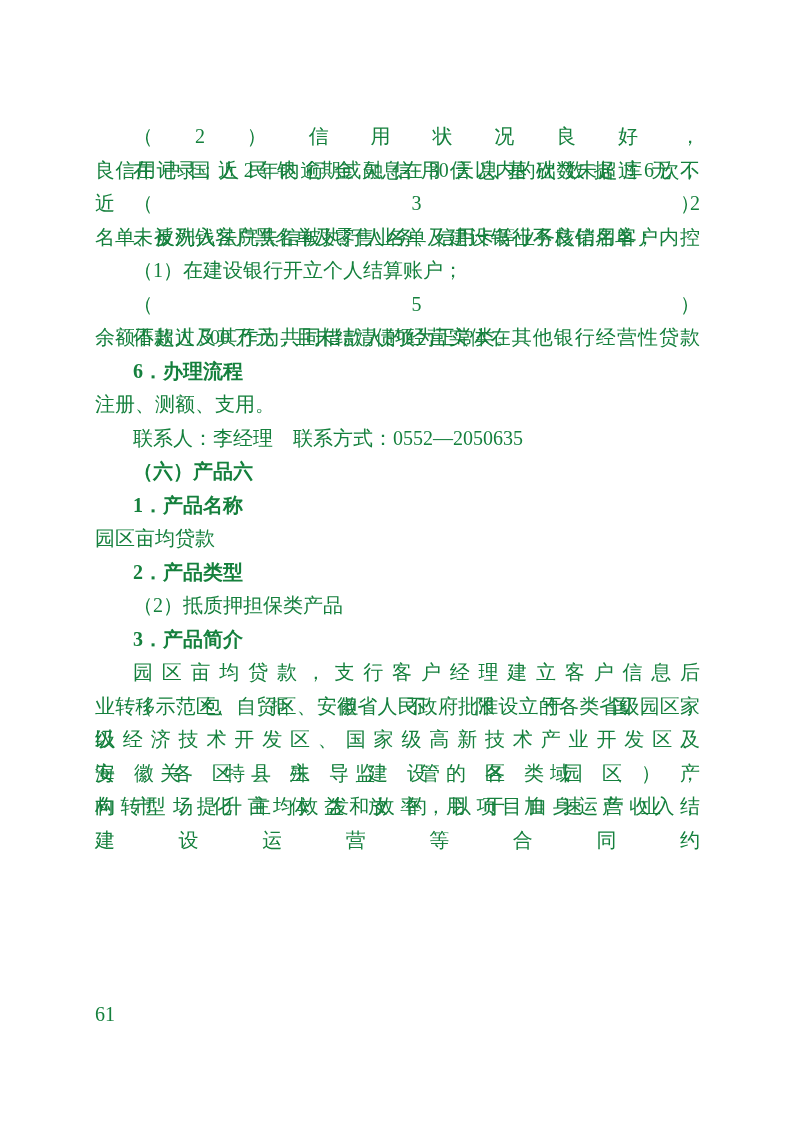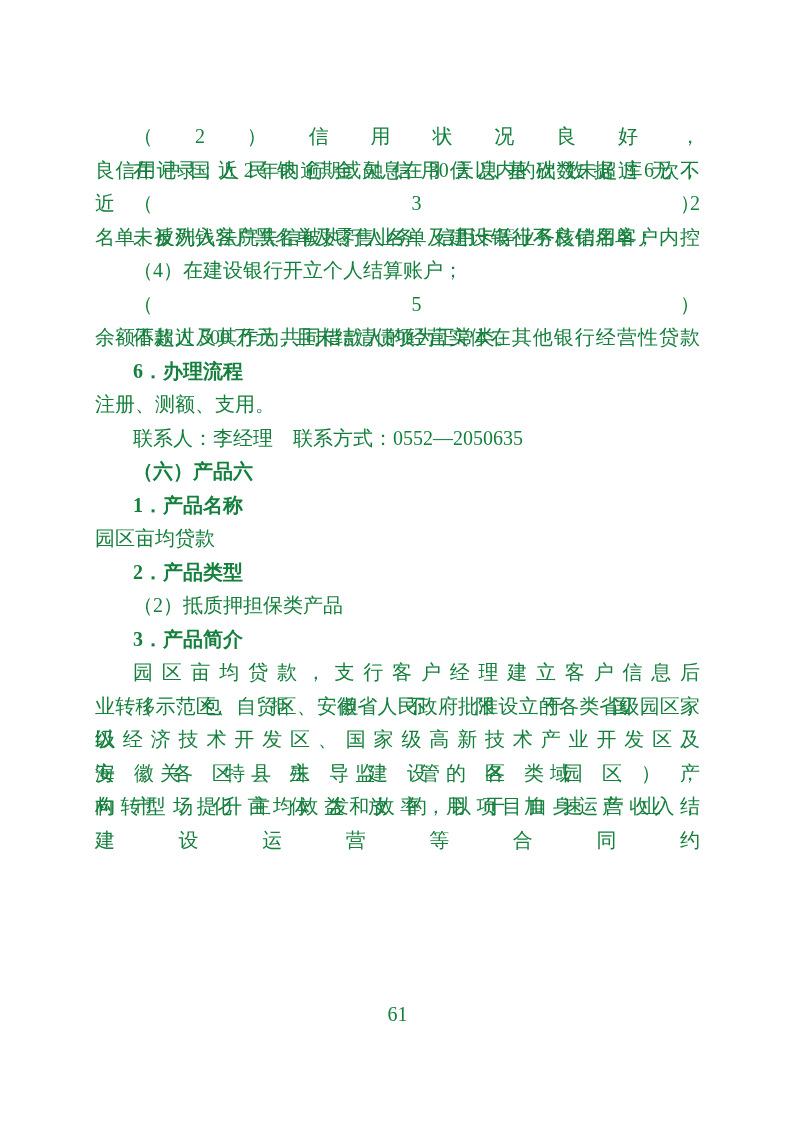--- a/index.html
+++ b/index.html
@@ -41,35 +41,34 @@
     padding-left: 38px;
   }
   .line.bold {
     font-weight: 700;
   }
   .page-number {
     position: absolute;
     top: 1002px;
     left: 95px;
     width: 605px;
-    text-align: center;
     font-size: 20px;
     line-height: 24px;
   }
 </style>
 </head>
 <body>
 
 <div class="page">
   <div class="doc-body">
       <div class="line indent full">（2）信用状况良好，在中国人民银行金融信用信息基础数据库无不</div>
       <div class="line full">良信用记录；近&nbsp;2&nbsp;年内逾期或欠息在&nbsp;30&nbsp;天以内的次数未超过&nbsp;6&nbsp;次，近&nbsp;2</div>
       <div class="line indent full">（3）未被列入法院失信被执行人名单及建设银行不良信用客户内控</div>
       <div class="line">名单、反洗钱客户黑名单及零售业务、信用卡等业务核销名单；</div>
-      <div class="line indent">（4）在建设银行开立个人结算账户；</div>
+      <div class="line indent">（1）在建设银行开立个人结算账户；</div>
       <div class="line indent full">（5）借款人及其作为共同借款人的经营实体在其他银行经营性贷款</div>
       <div class="line">余额不超过&nbsp;500&nbsp;万元，且未结清债项为正常类。</div>
       <div class="line bold indent">6．办理流程</div>
       <div class="line">注册、测额、支用。</div>
       <div class="line indent">联系人：李经理　联系方式：0552—2050635</div>
       <div class="line bold indent">（六）产品六</div>
       <div class="line bold indent">1．产品名称</div>
       <div class="line">园区亩均贷款</div>
       <div class="line bold indent">2．产品类型</div>
       <div class="line indent">（2）抵质押担保类产品</div>

